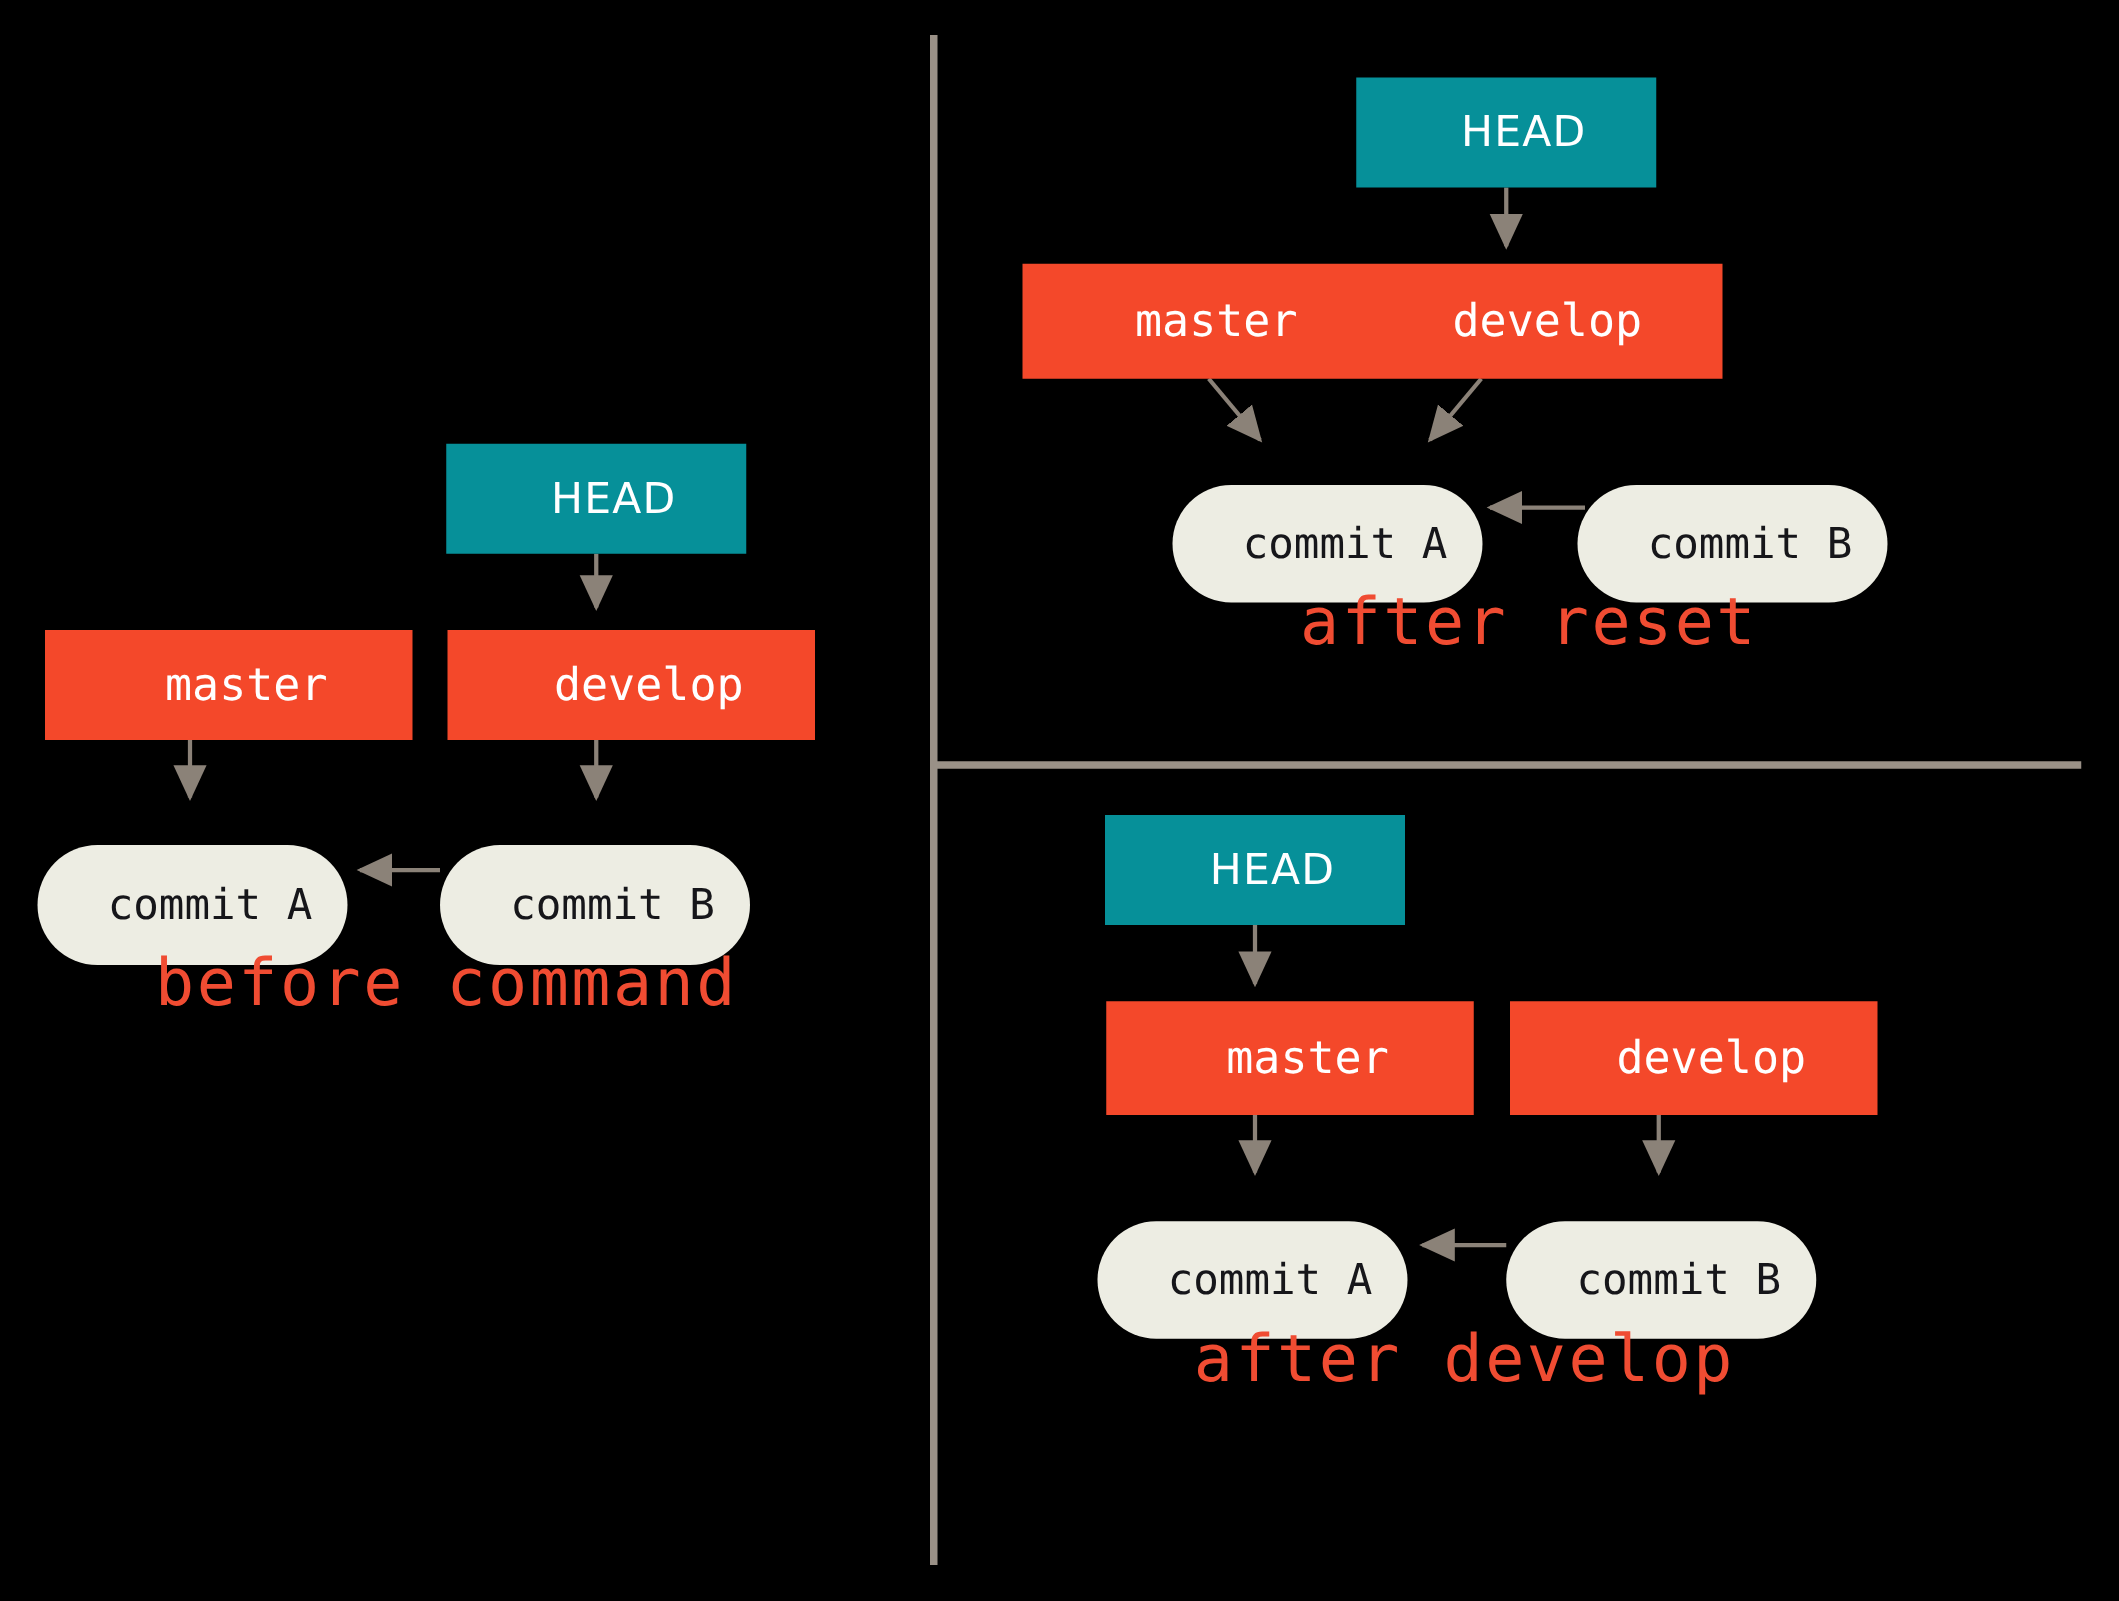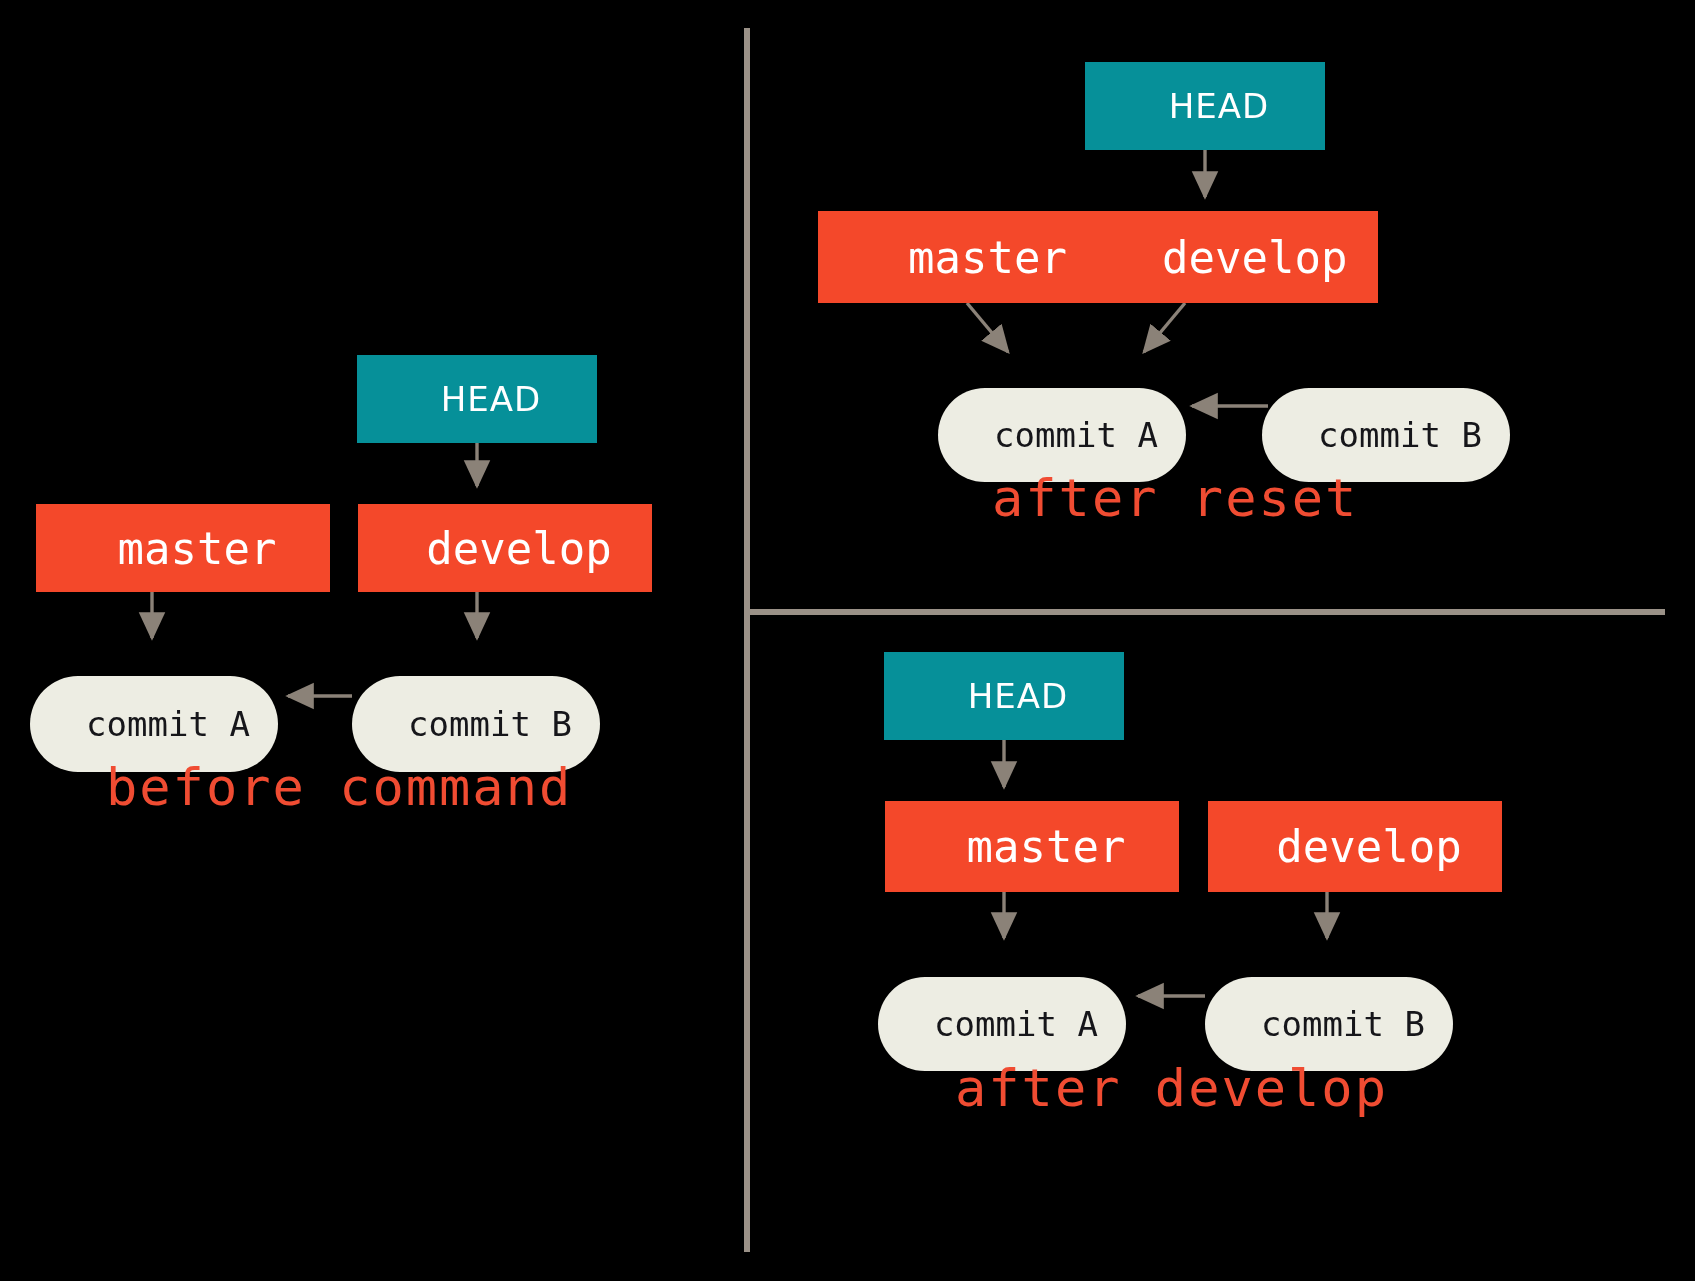--- a/index.html
+++ b/index.html
@@ -7,21 +7,21 @@
   body{
     width:1695px;height:1281px;
     font-family:"DejaVu Sans Mono","Liberation Mono",monospace;
     position:relative;overflow:hidden;
   }
   #stage{position:absolute;inset:0;width:1695px;height:1281px;}
   svg#canvas{position:absolute;left:0;top:0;width:1695px;height:1281px;display:block;}
 
   .node{position:absolute;display:flex;align-items:center;justify-content:center;box-sizing:border-box;padding-left:28px;}
   .head-box{background:#069099;color:#ffffff;font-family:"DejaVu Sans","Liberation Sans",sans-serif;font-size:34px;letter-spacing:1px;}
-  .branch-box{background:#F4482A;color:#ffffff;font-family:"DejaVu Sans Mono","Liberation Mono",monospace;font-size:44px;}
+  .branch-box{background:#F4482A;color:#ffffff;font-family:"DejaVu Sans Mono","Liberation Mono",monospace;font-size:36px;}
   .branch-box.dual{justify-content:flex-start;}
   .branch-box .lbl{position:absolute;}
   .commit-node{background:#EDEDE3;color:#16161a;border-radius:60px;font-family:"DejaVu Sans Mono","Liberation Mono",monospace;font-size:34px;margin-top:28px;}
   .caption{position:absolute;color:#F04C32;font-family:"DejaVu Sans Mono","Liberation Mono",monospace;font-size:52px;letter-spacing:2px;white-space:nowrap;}
 </style>
 </head>
 <body>
 
 <div id="stage">
 
@@ -66,21 +66,21 @@
     </div>
 
     <div class="node commit-node" style="left:30px;top:648px;width:248px;height:96px;">
       <span>commit A</span>
     </div>
 
     <div class="node commit-node" style="left:352px;top:648px;width:248px;height:96px;">
       <span>commit B</span>
     </div>
 
-    <div class="caption" style="left:106px;top:757px;">before command</div>
+    <div class="caption" style="left:124px;top:757px;">before command</div>
   </div>
 
   <div>
 
     <div class="node head-box" style="left:1085px;top:62px;width:240px;height:88px;">
       <span>HEAD</span>
     </div>
 
     <div class="node branch-box dual" style="left:818px;top:211px;width:560px;height:92px;">
       <span class="lbl" style="left:90px;">master</span>
@@ -88,21 +88,21 @@
     </div>
 
     <div class="node commit-node" style="left:938px;top:360px;width:248px;height:94px;">
       <span>commit A</span>
     </div>
 
     <div class="node commit-node" style="left:1262px;top:360px;width:248px;height:94px;">
       <span>commit B</span>
     </div>
 
-    <div class="caption" style="left:992px;top:468px;">after reset</div>
+    <div class="caption" style="left:1040px;top:468px;">after reset</div>
   </div>
 
   <div>
 
     <div class="node head-box" style="left:884px;top:652px;width:240px;height:88px;">
       <span>HEAD</span>
     </div>
 
     <div class="node branch-box" style="left:885px;top:801px;width:294px;height:91px;">
       <span>master</span>

